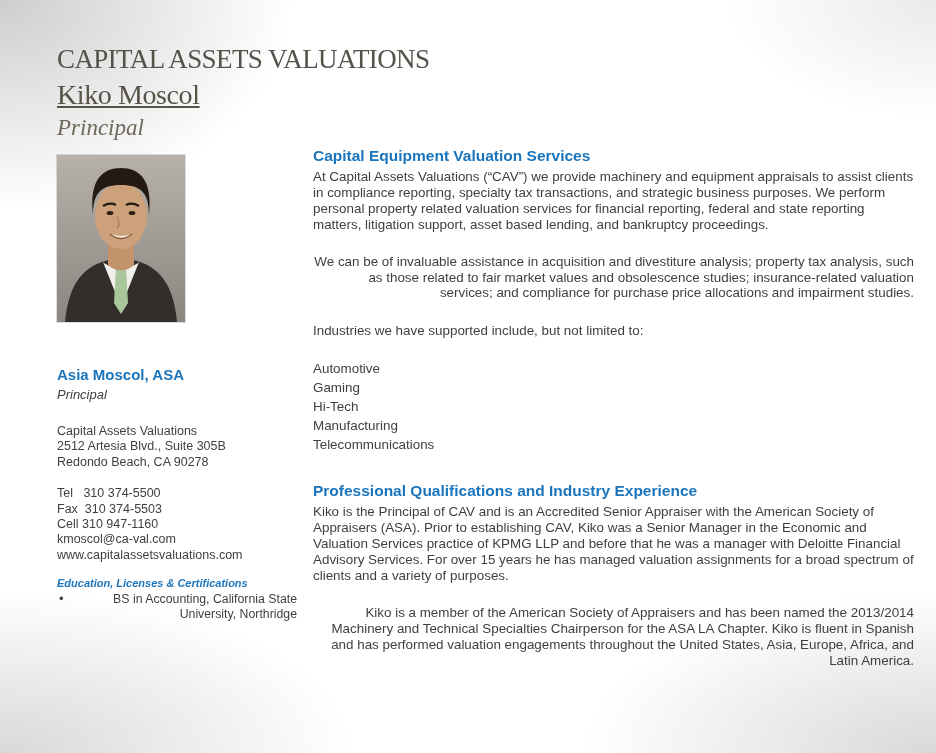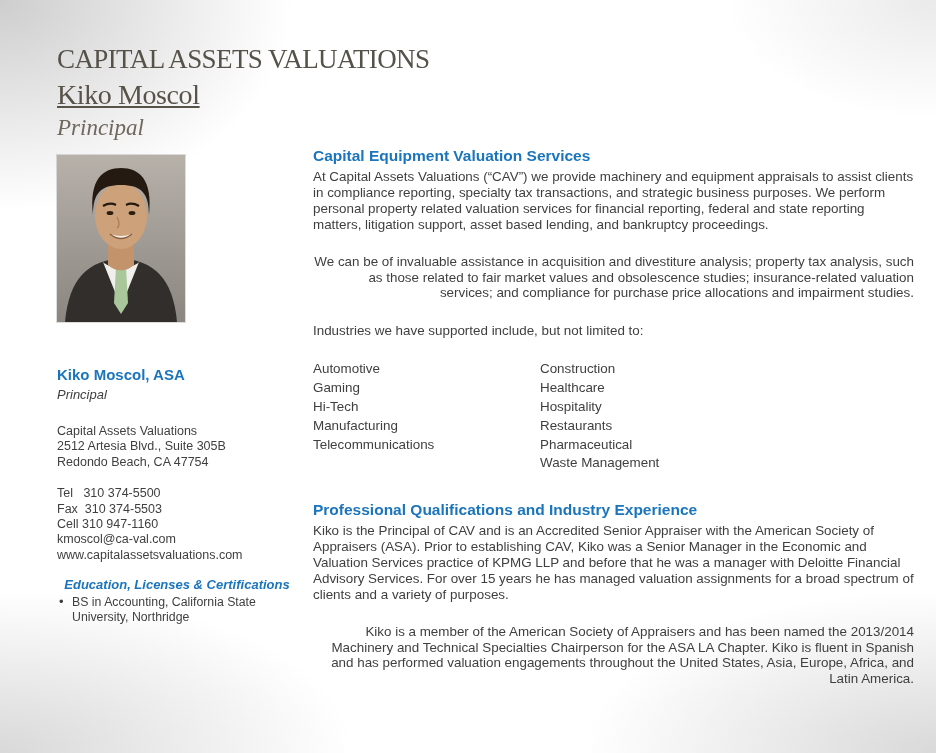--- a/index.html
+++ b/index.html
@@ -40,25 +40,24 @@
   .photo svg { display: block; width: 100%; height: 100%; }
 
   .sidebar { position: absolute; left: 57px; top: 366px; width: 240px; color: #3f3f3f; }
   .sb-name { color: #1b75bc; font-weight: bold; font-size: 15px; }
   .sb-role { font-style: italic; font-size: 13px; margin-top: 4px; }
   .sb-address { margin-top: 22px; font-size: 12.5px; line-height: 15.4px; }
   .sb-contact { margin-top: 16px; font-size: 12.5px; line-height: 15.4px; }
   .sb-address div, .sb-contact div { white-space: pre-wrap; }
   .sb-edu-heading {
     margin-top: 14px; color: #1b75bc; font-weight: bold; font-style: italic;
-    font-size: 13px;
-    text-align: center;
+    font-size: 11px;
   }
   .sb-edu-list { margin-top: 3px; font-size: 12.3px; line-height: 15.2px; }
-  .bullet-item { position: relative; padding-left: 15px; }
+  .bullet-item { position: relative; padding-left: 15px; text-align: right; }
   .bullet-item::before { content: "\2022"; position: absolute; left: 2px; top: -1px; font-size: 13px; }
 
   .main { position: absolute; left: 313px; top: 147px; width: 601px; color: #3f3f3f; }
   .section-heading { color: #1b75bc; font-weight: bold; font-size: 15.5px; }
   .main p { font-size: 13.4px; line-height: 15.9px; margin-top: 4px; }
   .para-gap { margin-top: 21px !important; text-align: right; }
   .industries-intro { margin-top: 22px; font-size: 13.4px; }
   .industries {
     display: flex; margin-top: 22px; font-size: 13.4px; gap: 22px;
   }
@@ -96,26 +95,26 @@
       <ellipse cx="75" cy="58" rx="3.4" ry="2" fill="#2b1d12"></ellipse>
       <path d="M46 51 q7 -4 13 -1" stroke="#241a12" stroke-width="2.2" fill="none"></path>
       <path d="M69 50 q6 -3 13 1" stroke="#241a12" stroke-width="2.2" fill="none"></path>
       <path d="M60 62 q4 8 0 11" stroke="#b07f55" stroke-width="1.4" fill="none"></path>
       <path d="M53 79 q11 9 22 0 q-11 4 -22 0 Z" fill="#f6f2ea"></path>
       <path d="M53 79 q11 9 22 0" stroke="#8a5a3c" stroke-width="1.4" fill="none"></path>
     </svg>
   </div>
 
   <div class="sidebar">
-    <div class="sb-name">Kiko Moscol, ASA</div>
+    <div class="sb-name">Asia Moscol, ASA</div>
     <div class="sb-role">Principal</div>
     <div class="sb-address">
         <div>Capital Assets Valuations</div>
         <div>2512 Artesia Blvd., Suite 305B</div>
-        <div>Redondo Beach, CA 47754</div>
+        <div>Redondo Beach, CA 90278</div>
       </div>
     <div class="sb-contact">
         <div>Tel   310 374-5500</div>
         <div>Fax  310 374-5503</div>
         <div>Cell 310 947-1160</div>
         <div>kmoscol@ca-val.com</div>
         <div>www.capitalassetsvaluations.com</div>
       </div>
     <div class="sb-edu-heading">Education, Licenses &amp; Certifications</div>
     <div class="sb-edu-list">
@@ -129,27 +128,19 @@
     <p class="para-gap">We can be of invaluable assistance in acquisition and divestiture analysis; property tax analysis, such as those related to fair market values and obsolescence studies; insurance-related valuation services; and compliance for purchase price allocations and  impairment studies.</p>
     <div class="industries-intro">Industries we have supported include, but not limited to:</div>
     <div class="industries">
       <div class="col col1">
           <div>Automotive</div>
           <div>Gaming</div>
           <div>Hi-Tech</div>
           <div>Manufacturing</div>
           <div>Telecommunications</div>
         </div>
-      <div class="col col2">
-          <div>Construction</div>
-          <div>Healthcare</div>
-          <div>Hospitality</div>
-          <div>Restaurants</div>
-          <div>Pharmaceutical</div>
-          <div>Waste Management</div>
-        </div>
     </div>
     <div class="section-heading heading2">Professional Qualifications and Industry Experience</div>
     <p>Kiko is the Principal of CAV and is an Accredited Senior Appraiser with the American Society of Appraisers (ASA).  Prior to establishing CAV, Kiko was a Senior Manager in the Economic and Valuation Services practice of KPMG LLP and before that he was a manager with Deloitte Financial Advisory Services. For over 15 years he has managed valuation assignments for a broad spectrum of clients and a variety of purposes.</p>
     <p class="para-gap">Kiko is a member of the American Society of Appraisers and has been named the 2013/2014 Machinery and Technical Specialties Chairperson for the ASA LA Chapter. Kiko is fluent in Spanish and has performed valuation engagements throughout the United States,  Asia, Europe, Africa, and Latin America.</p>
   </div>
 
 </div>
 
 </body></html>

